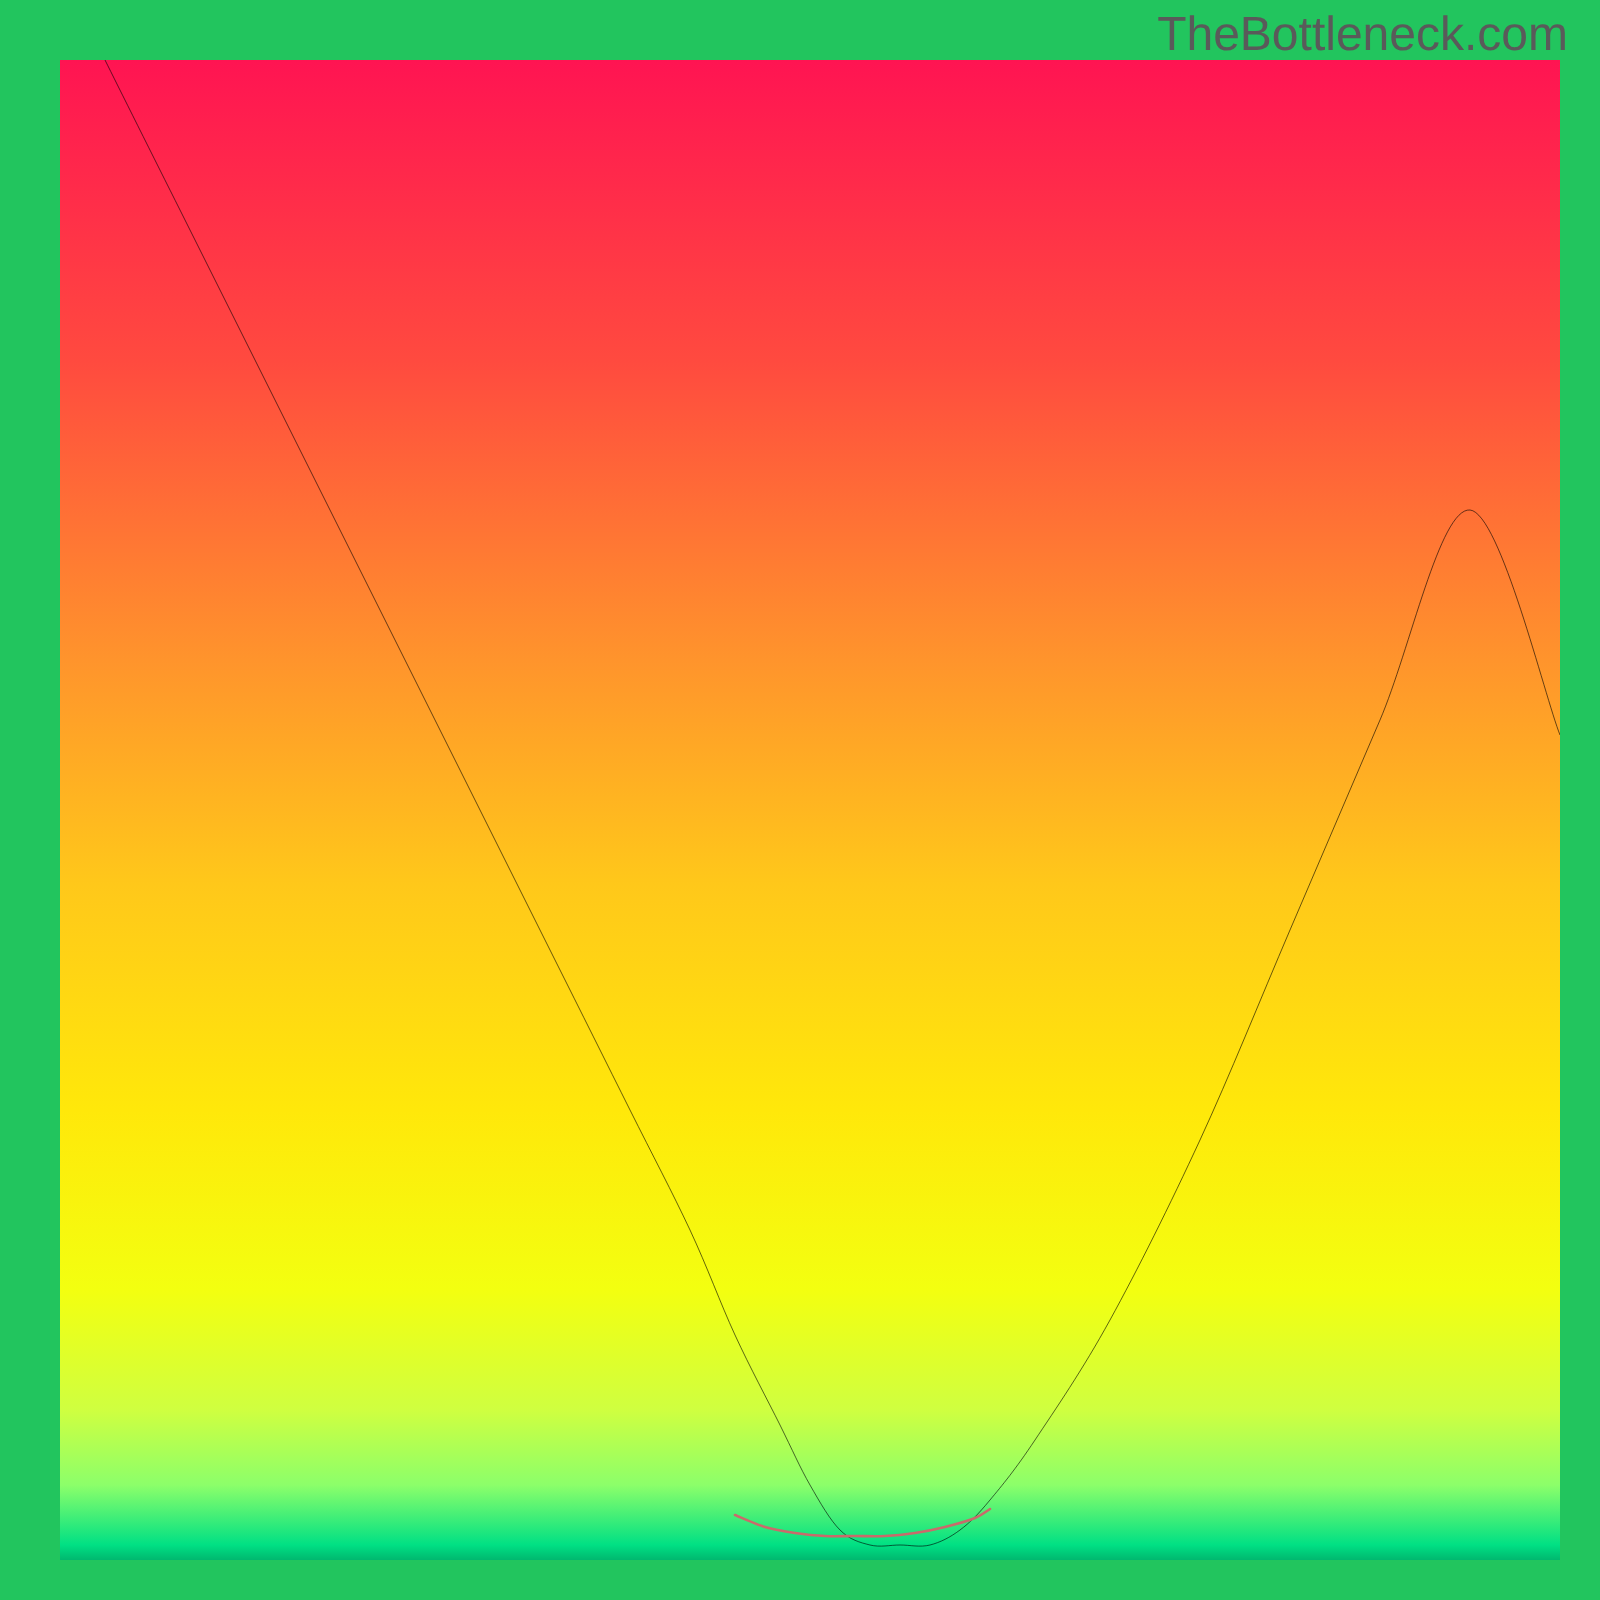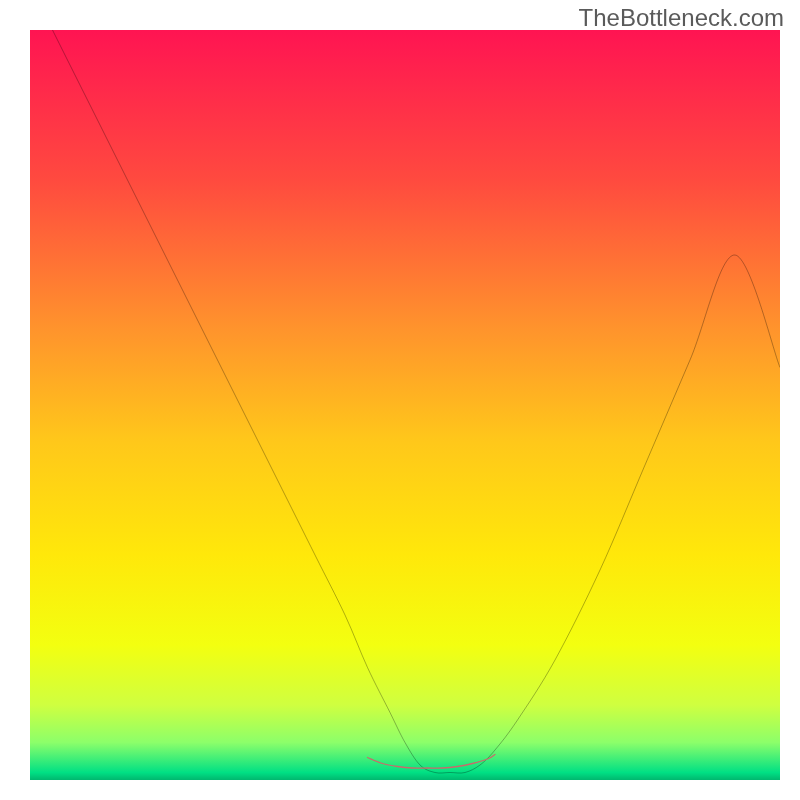--- a/index.html
+++ b/index.html
@@ -1,21 +1,21 @@
 <!DOCTYPE html>
 <html><head>
 <meta charset="utf-8">
 <style>
   * { margin: 0; padding: 0; box-sizing: border-box; }
   html, body { width: 800px; height: 800px; overflow: hidden; background: #000; }
   .chart-container {
     position: relative;
     width: 800px;
     height: 800px;
-    background: #ffffff;
+    background: #22c55e;
   }
   .plot-area {
     position: absolute;
     left: 30px;
     top: 30px;
     width: 750px;
     height: 750px;
   }
   .gradient-bg {
     position: absolute;

